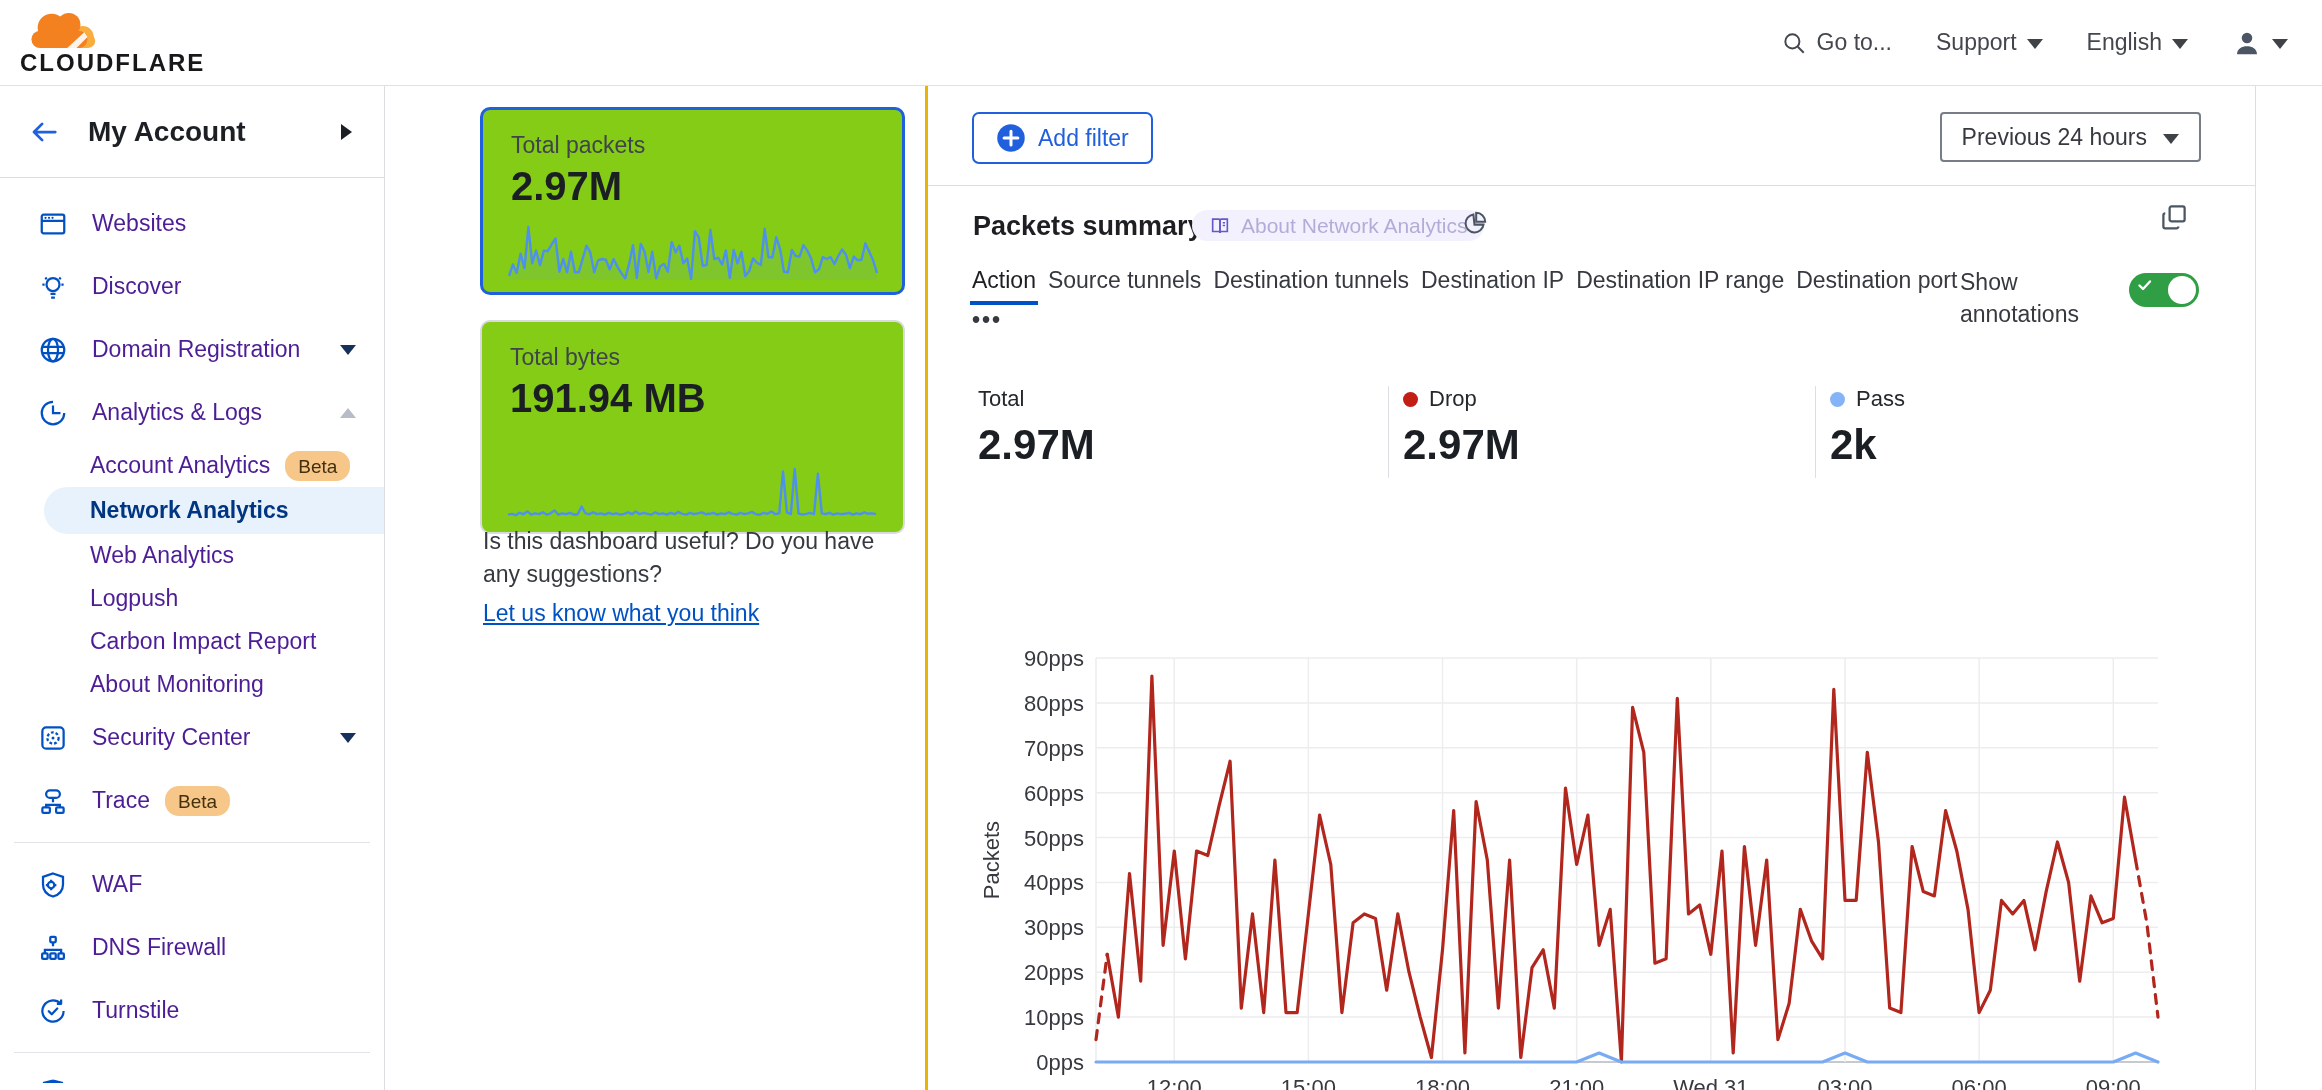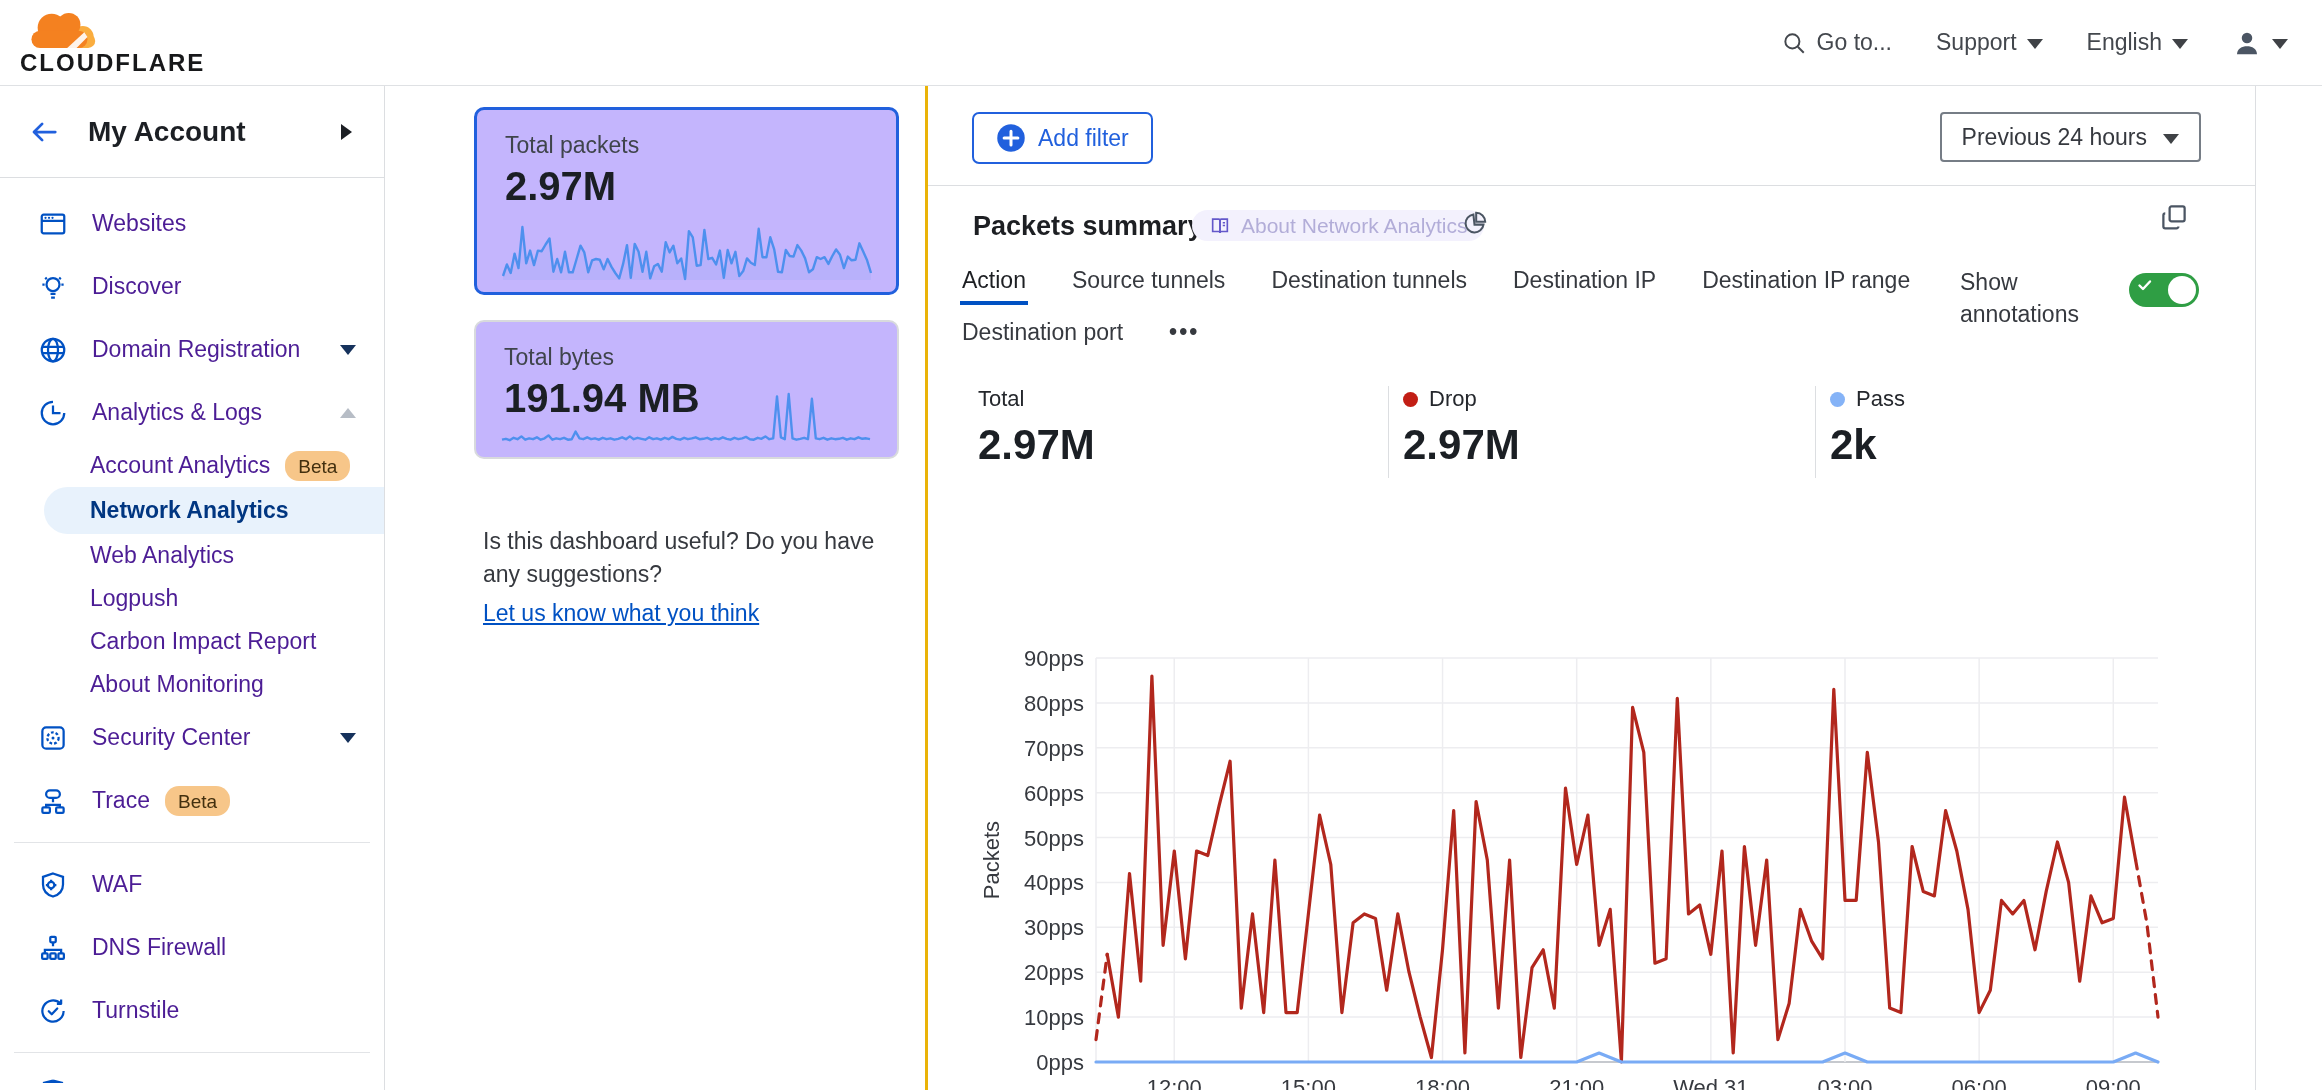--- a/index.html
+++ b/index.html
@@ -28,43 +28,43 @@
   .side-item.sub.active { background:#e8f2fc; border-radius:26px 0 0 26px; margin-left:44px; padding-left:46px; height:47px; }
   .side-item.sub.active .slabel { font-weight:700; color:#003681; }
   .beta { margin-left:15px; background:#f7c689; color:#43300f; font-size:19px; line-height:1; padding:6px 13px 5px; border-radius:14px; }
   .chev-dn { width:0; height:0; border-left:8px solid transparent; border-right:8px solid transparent; border-top:10px solid #16325c; margin-left:auto; }
   .chev-up { width:0; height:0; border-left:8px solid transparent; border-right:8px solid transparent; border-bottom:10px solid #b7bdc6; margin-left:auto; }
   .side-div { height:1px; background:#e2e4e7; margin:10px 14px; }
   .side-item.partial { height:20px; overflow:hidden; align-items:flex-start; margin-top:8px; }
 
   
   .midcol { position:absolute; left:386px; top:86px; width:539px; bottom:0; background:#fff; }
-  .mcard { position:absolute; left:88px; width:425px; background:#c4b5fd; border-radius:10px; cursor:pointer; }
+  .mcard { position:absolute; left:94px; width:425px; background:#84cc16; border-radius:10px; cursor:pointer; }
   .mcard.selected { top:21px; height:188px; border:3px solid #2160dd; }
-  .mcard.plain { top:234px; height:139px; border:2px solid #d8dadd; }
+  .mcard.plain { top:234px; height:214px; border:2px solid #d8dadd; }
   .mcard-label { font-size:23px; color:#3f444b; margin:22px 0 0 28px; }
   .mcard-value { font-size:40px; font-weight:700; color:#1b1f24; margin:5px 0 0 28px; }
   .sparkwrap { position:absolute; left:24px; bottom:10px; }
   .feedback { position:absolute; left:97px; top:439px; width:430px; font-size:23px; color:#36393f; line-height:1.42; }
   .feedback a { color:#0051c3; display:inline-block; margin-top:7px; cursor:pointer; text-decoration:underline; }
 
   
   .main { position:absolute; left:925px; top:86px; width:1331px; bottom:0; background:#fff; border-left:3px solid #eab308; border-right:1px solid #dcdee1; }
   .toolbar { position:relative; height:100px; border-bottom:1px solid #dcdee1; }
   .btn-addfilter { position:absolute; left:44px; top:26px; height:52px; display:flex; align-items:center; gap:12px; padding:0 22px; border:2px solid #2160dd; border-radius:7px; background:#fff; color:#2160dd; font-size:23px; cursor:pointer; }
   .btn-range { position:absolute; right:54px; top:26px; height:50px; display:flex; align-items:center; gap:16px; padding:0 20px; border:2px solid #767d86; border-radius:4px; background:#fff; color:#36393f; font-size:23px; cursor:pointer; }
   .btn-range .caret { border-top-color:#3f4246; }
 
   .phead { position:relative; height:0; }
   .ptitle { position:absolute; left:45px; top:25px; font-size:27px; font-weight:700; color:#1d1f23; white-space:nowrap; }
   .about-pill { position:absolute; left:264px; top:24px; height:31px; display:flex; align-items:center; gap:10px; padding:0 17px; background:#f3f1fd; border-radius:16px; color:#b2add8; font-size:21px; cursor:pointer; white-space:nowrap; }
   .pie-btn { position:absolute; left:533px; top:24px; cursor:pointer; }
   .copy-btn { position:absolute; right:66px; top:16px; cursor:pointer; }
 
-  .tabs { position:absolute; left:34px; top:80px; width:990px; display:flex; flex-wrap:wrap; column-gap:46px; row-gap:24px; font-size:23px; color:#36393f; }
+  .tabs { position:absolute; left:44px; top:80px; width:990px; display:flex; flex-wrap:wrap; column-gap:46px; row-gap:24px; font-size:23px; color:#36393f;gap:12px; }
   .tab { cursor:pointer; position:relative; line-height:28px; white-space:nowrap; }
   .tab.active { color:#1d1f23; }
   .tab.active::after { content:""; position:absolute; left:-2px; right:-2px; bottom:-11px; height:4px; background:#0051c3; }
   .tab.more { letter-spacing:2px; font-weight:700; }
 
   .annot { position:absolute; left:1032px; top:80px; width:130px; font-size:23px; color:#36393f; line-height:1.4; }
   .toggle { position:absolute; left:1201px; top:87px; width:70px; height:34px; border-radius:18px; cursor:pointer; }
   .knob { position:absolute; right:3px; top:3px; width:28px; height:28px; border-radius:50%; background:#fff; }
   .tickmark { position:absolute; left:8px; top:4px; }
 

